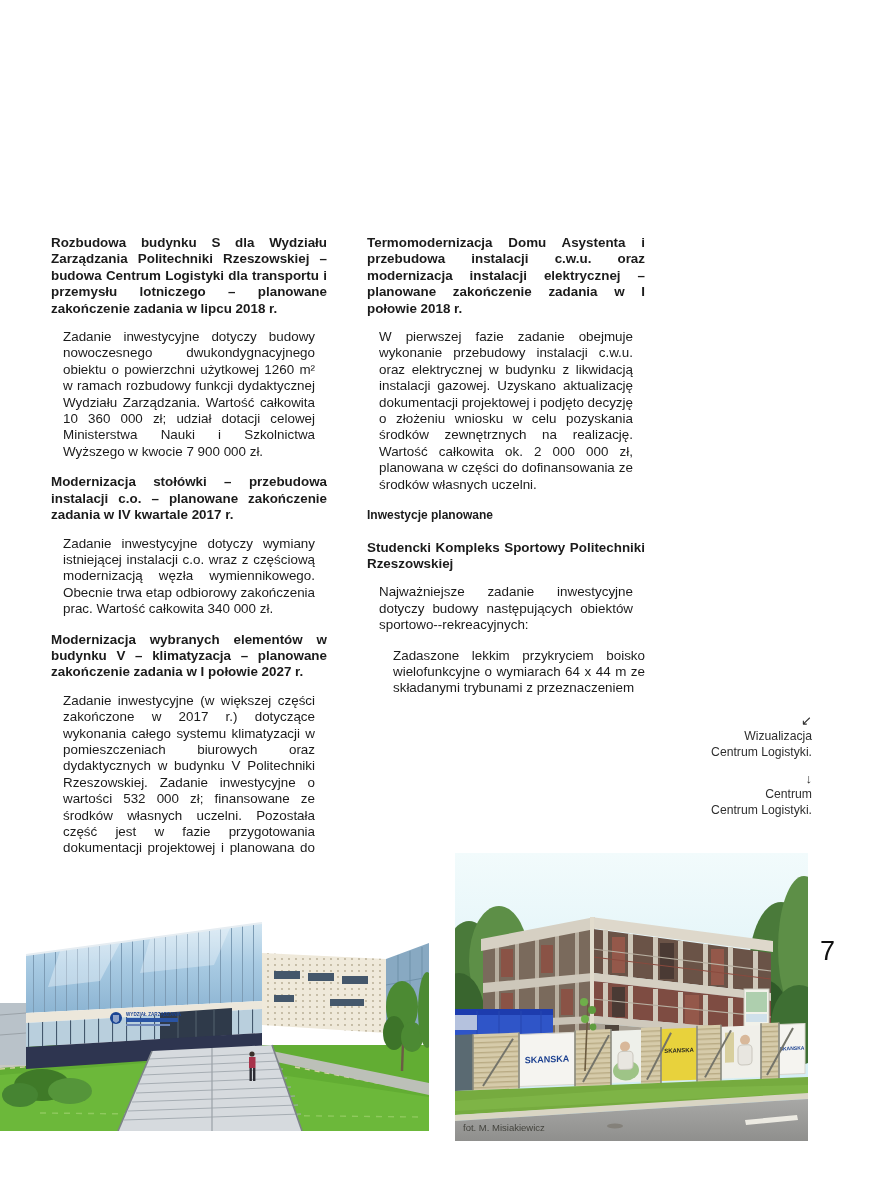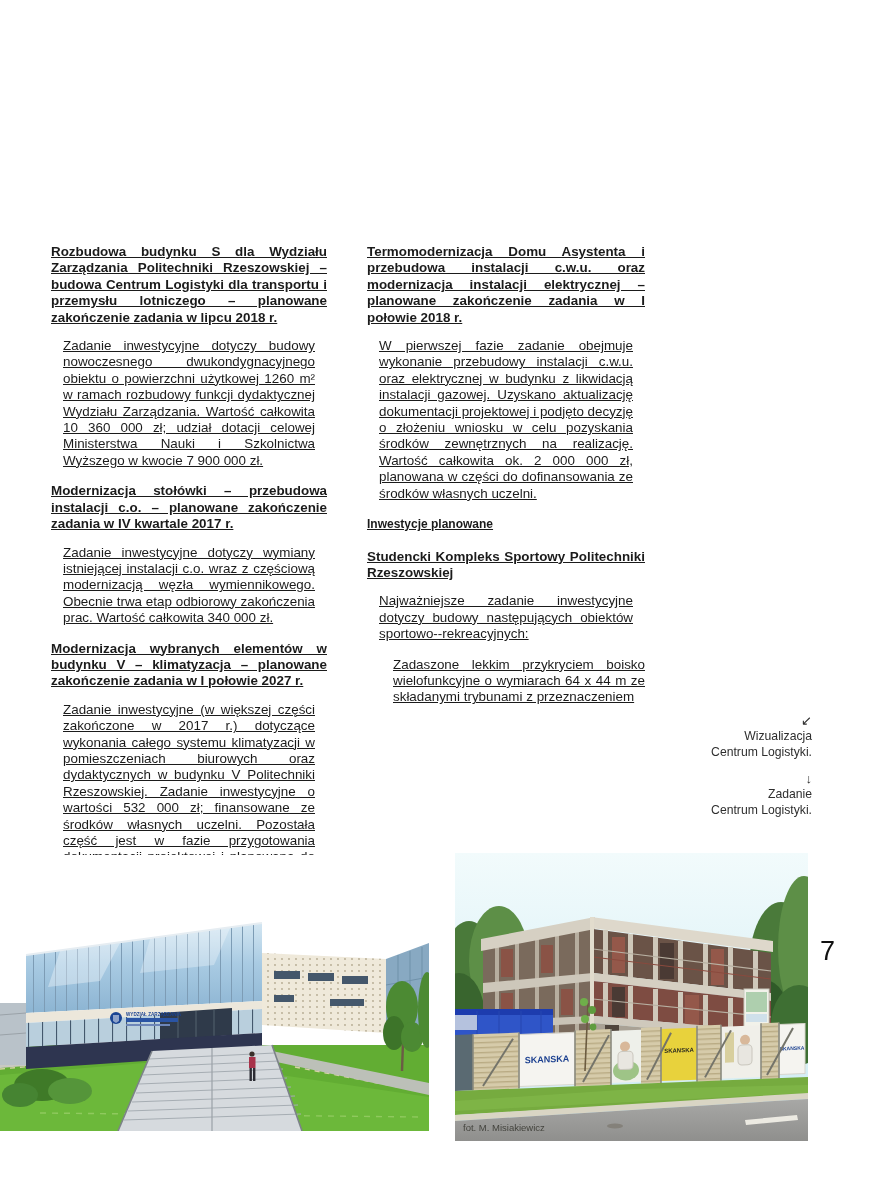--- a/index.html
+++ b/index.html
@@ -1,18 +1,18 @@
 <!DOCTYPE html>
 <html><head>
 <meta charset="utf-8">
 <style>
   html,body{margin:0;padding:0;background:#ffffff;}
   .page{position:relative;width:876px;height:1200px;background:#ffffff;overflow:hidden;
         font-family:"Liberation Sans",sans-serif;color:#1b1b1b;}
-  .col{position:absolute;top:244px;font-size:13.4px;line-height:16.4px;text-align:justify;text-decoration:underline;}
+  .col{position:absolute;top:235px;font-size:13.4px;line-height:16.4px;text-align:justify;}
   .col-left{left:51px;width:276px;}
   .col-right{left:367px;width:278px;}
   .block{margin:0 0 14px 0;}
   .block h3{margin:0;font-size:13.4px;line-height:16.4px;font-weight:bold;}
   .block p{margin:12px;}
   .section-heading{margin:0 0 16px 0;font-size:12px;line-height:16.4px;font-weight:bold;}
   .indented{margin-top:14px;}
   .indented p{margin:0 0 16px 26px;}
   .captions{position:absolute;top:713px;right:64px;width:170px;text-align:right;
             font-size:12.2px;line-height:15.5px;color:#2e2e2e;}
@@ -60,21 +60,21 @@
   </div>
 
   <div class="captions">
     <div class="caption-group">
       <div class="caption-arrow">↙</div>
       <div>Wizualizacja</div>
       <div>Centrum Logistyki.</div>
     </div>
     <div class="caption-group">
       <div class="caption-arrow">↓</div>
-      <div>Zadanie</div>
+      <div>Centrum</div>
       <div>Centrum Logistyki.</div>
     </div>
   </div>
 
   <div class="page-number">7</div>
 
   <figure class="photo-left">
     <svg width="429" height="276" viewBox="0 0 429 276" xmlns="http://www.w3.org/2000/svg">
       <defs>
         <linearGradient id="glassGrad" x1="0" y1="0" x2="0" y2="1">

